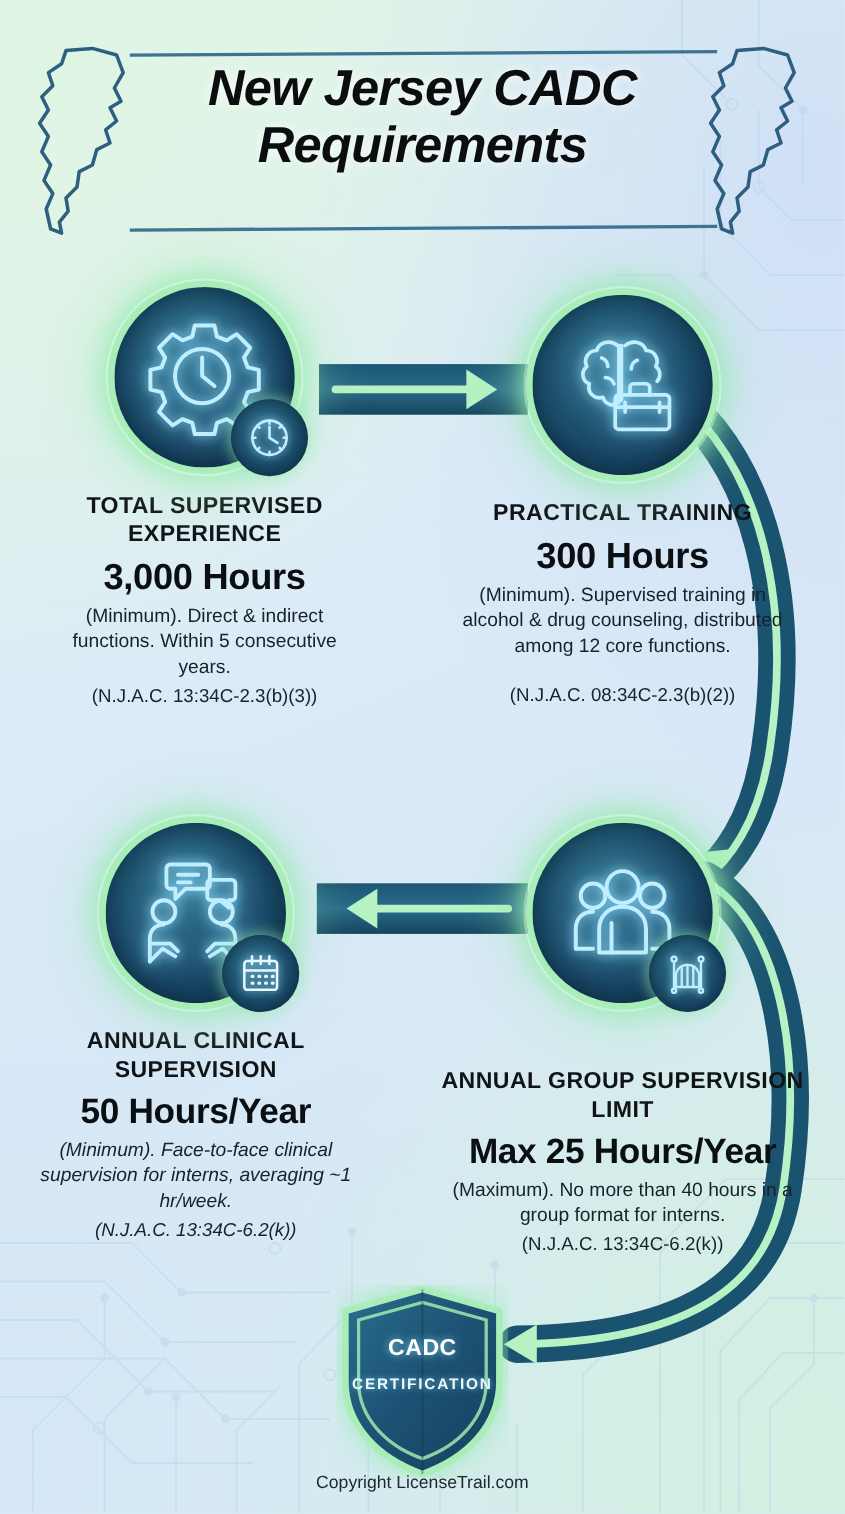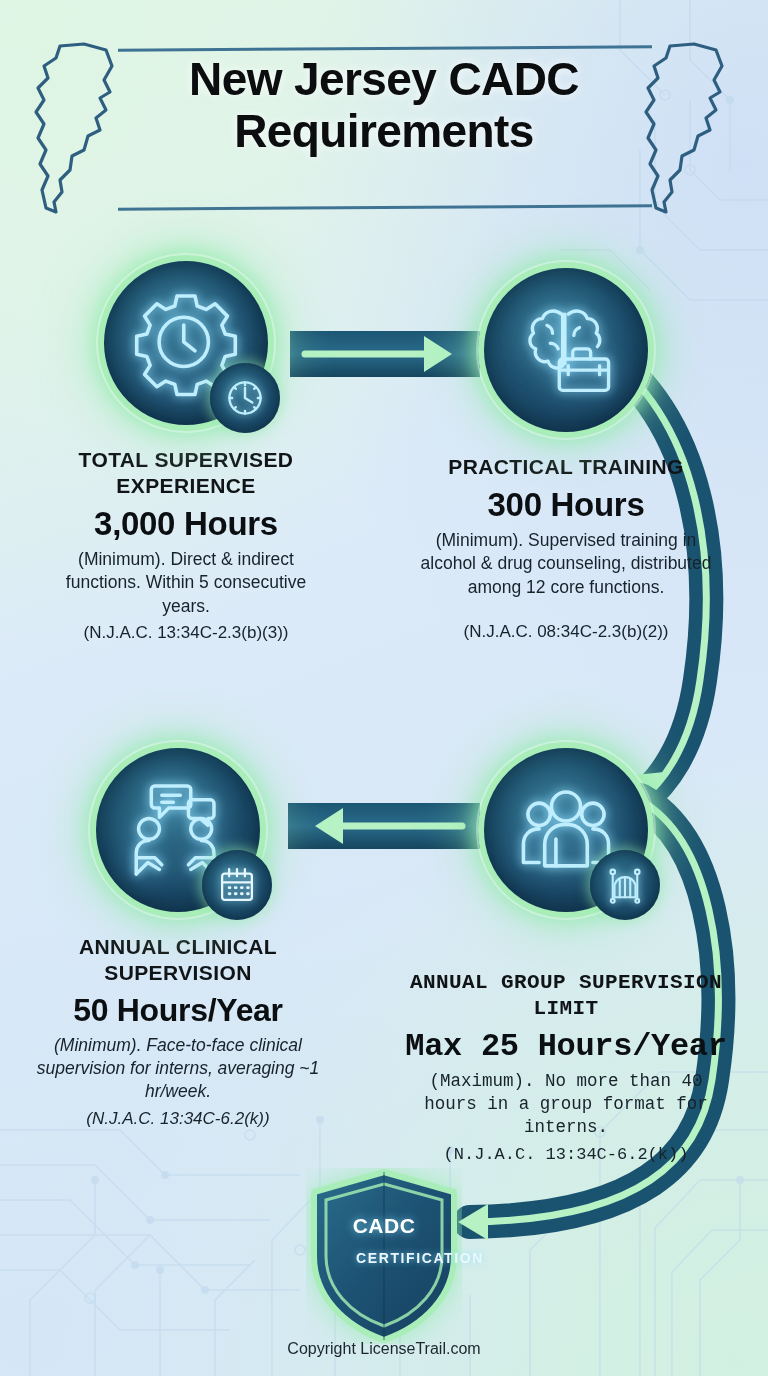--- a/index.html
+++ b/index.html
@@ -14,21 +14,21 @@
     background:
       radial-gradient(120% 85% at 6% 4%, #dff5e4 0%, rgba(223,245,228,0) 52%),
       radial-gradient(110% 80% at 97% 12%, #cfe0f6 0%, rgba(207,224,246,0) 55%),
       radial-gradient(120% 70% at 4% 97%, #d5e7f7 0%, rgba(213,231,247,0) 60%),
       radial-gradient(120% 75% at 96% 99%, #d2f0e2 0%, rgba(210,240,226,0) 58%),
       linear-gradient(158deg, #e3f6e6 0%, #dcebf8 38%, #d9e8f7 62%, #d4efe6 100%);
   }
   .circuit{position:absolute;inset:0;pointer-events:none;opacity:.55;}
 
   
-  #header{position:absolute;left:0;top:28px;width:768px;height:192px;}
+  #header{position:absolute;left:0;top:28px;width:768px;height:192px;font-style:italic;}
   .nj{position:absolute;top:12px;}
   .nj.left{left:26px;}
   .nj.right{right:22px;}
   .hbar{position:absolute;left:118px;width:534px;height:3px;background:#3f7393;}
   .hbar.top{top:19px;transform:skewY(-0.35deg);}
   .hbar.bot{top:178px;transform:skewY(-0.35deg);}
   #title{
     position:absolute;left:0;top:26px;width:768px;text-align:center;
     font-size:46px;line-height:1.12;font-weight:800;color:#0b0d0f;
     letter-spacing:-0.6px;
@@ -73,37 +73,36 @@
   
   #node-1{left:18px;  top:255px;}
   #node-2{left:398px; top:262px;}
   #node-3{left:10px;  top:742px;}
   #node-4{left:398px; top:742px;}
   #node-1 .n-desc,#node-1 .n-cite{padding:0 30px;}
   #node-2 .n-desc{padding:0 22px;}
   #node-3 .n-desc,#node-3 .n-cite{padding:0 22px;font-style:italic;}
   #node-4 .n-desc,#node-4 .n-cite{padding:0 8px;}
   #node-2 .n-title,#node-4 .n-title{}
-  #node-4{top:742px;font-family:Liberation Mono, monospace;}
+  #node-4{top:742px;}
   #node-4 .n-title{margin-top:52px;}
   #node-4 .n-value{font-size:32px;}
   #node-3 .n-value{font-size:32px;}
 
   
   #shield{position:absolute;left:306px;top:1168px;width:156px;height:176px;}
   #shield .sh-label{
     position:absolute;left:0;top:46px;width:156px;text-align:center;color:#fff;
     font-size:21px;font-weight:800;letter-spacing:.5px;
     text-shadow:0 0 8px rgba(140,230,255,.8);
   }
   #shield .sh-sub{
     position:absolute;left:0;top:82px;width:156px;text-align:center;color:#eaf7ff;
     font-size:14px;font-weight:700;letter-spacing:1.6px;
     text-shadow:0 0 6px rgba(140,230,255,.7);
-    padding-left:36px;
   }
   #footer{
     position:absolute;left:0;top:1340px;width:768px;text-align:center;
     font-size:16px;color:#1b262e;
   }
 </style>
 </head>
 <body>
 
 <div id="poster">

